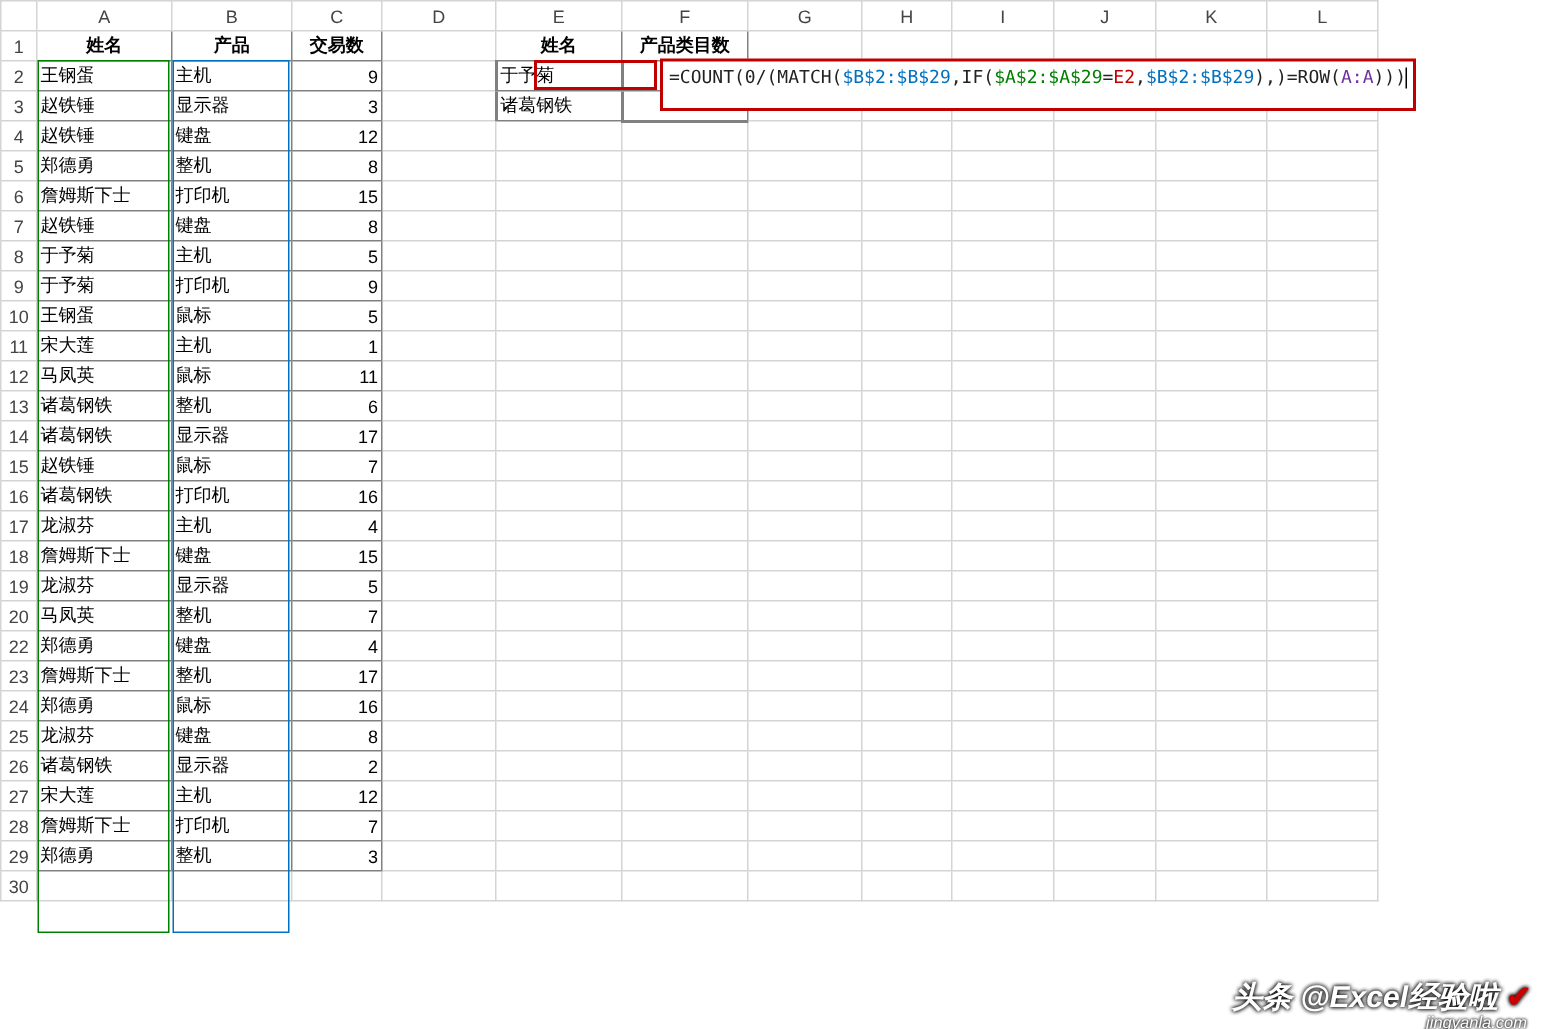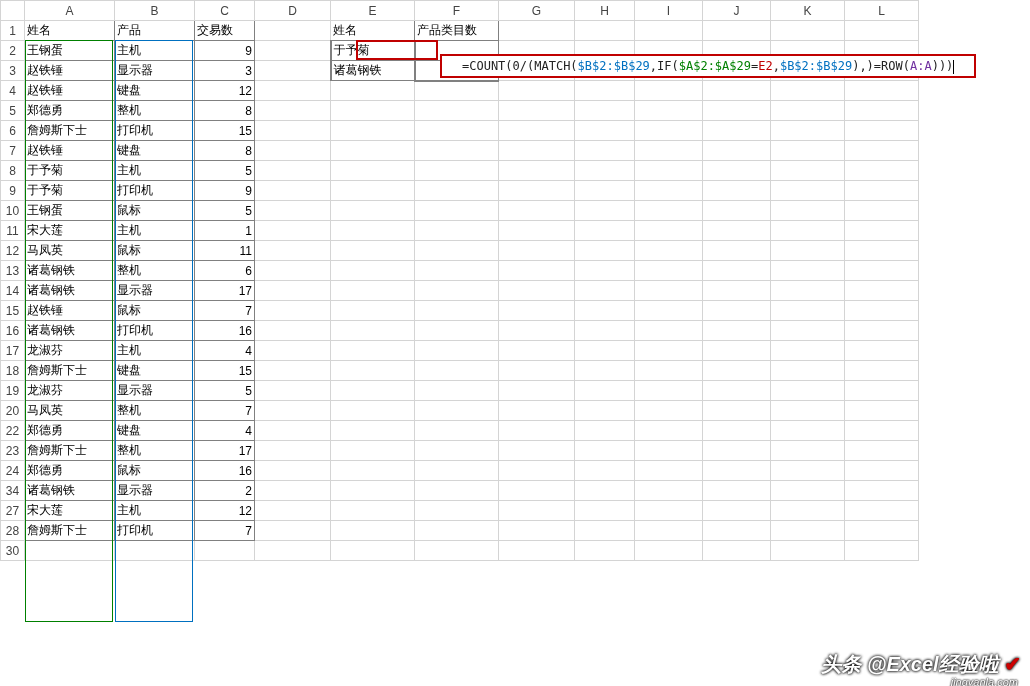--- a/index.html
+++ b/index.html
@@ -42,21 +42,22 @@
   .corner {
     background: #f3f3f3;
     border: 1px solid #bfbfbf;
     width: 24px;
   }
   .col-active {
     background: #e6edd7;
   }
   .header-cell {
     background: #d9e1f2;
-    font-weight: normal;
+    text-align: center;
+    font-weight: bold;
     border: 1px solid #808080 !important;
   }
   .data-a {
     border: 1px solid #808080 !important;
     background: #fafafa;
     margin-left: 35px;
   }
   .data-b {
     border: 1px solid #808080 !important;
     background: #fff;
@@ -66,26 +67,26 @@
     text-align: right;
     background: #fff;
   }
   .data-e {
     border: 1px solid #808080 !important;
     border-left: 2px solid #808080 !important;
     border-right: 2px solid #808080 !important;
   }
   .editing-cell {
     position: absolute;
-    top: 54px;
+    top: 39px;
     left: 440px;
-    height: 24px;
+    height: 35px;
     border: 2px solid #c00000;
     background: #fff;
-    padding: 1px 20px;
+    padding: 1px 4px;
     font-family: Consolas, monospace;
     font-size: 12px;
     white-space: nowrap;
     line-height: 18px;
   }
   .editing-cell .f-name { color: #222; }
   .editing-cell .ref-blue { color: #0070c0; }
   .editing-cell .ref-green { color: #008000; }
   .editing-cell .ref-purple { color: #7030a0; }
   .editing-cell .ref-red { color: #c00000; }
@@ -502,21 +503,36 @@
         <td></td>
         <td></td>
         <td></td>
         <td></td>
         <td></td>
         <td></td>
         <td></td>
         <td></td>
       </tr>
       <tr>
-        <td class="row-header">34</td>
+        <td class="row-header">25</td>
+        <td class="data-a">龙淑芬</td>
+        <td class="data-b">键盘</td>
+        <td class="data-c">8</td>
+        <td></td>
+        <td></td>
+        <td></td>
+        <td></td>
+        <td></td>
+        <td></td>
+        <td></td>
+        <td></td>
+        <td></td>
+      </tr>
+      <tr>
+        <td class="row-header">26</td>
         <td class="data-a">诸葛钢铁</td>
         <td class="data-b">显示器</td>
         <td class="data-c">2</td>
         <td></td>
         <td></td>
         <td></td>
         <td></td>
         <td></td>
         <td></td>
         <td></td>
@@ -536,20 +552,35 @@
         <td></td>
         <td></td>
         <td></td>
         <td></td>
       </tr>
       <tr>
         <td class="row-header">28</td>
         <td class="data-a">詹姆斯下士</td>
         <td class="data-b">打印机</td>
         <td class="data-c">7</td>
+        <td></td>
+        <td></td>
+        <td></td>
+        <td></td>
+        <td></td>
+        <td></td>
+        <td></td>
+        <td></td>
+        <td></td>
+      </tr>
+      <tr>
+        <td class="row-header">29</td>
+        <td class="data-a">郑德勇</td>
+        <td class="data-b">整机</td>
+        <td class="data-c">3</td>
         <td></td>
         <td></td>
         <td></td>
         <td></td>
         <td></td>
         <td></td>
         <td></td>
         <td></td>
         <td></td>
       </tr>

